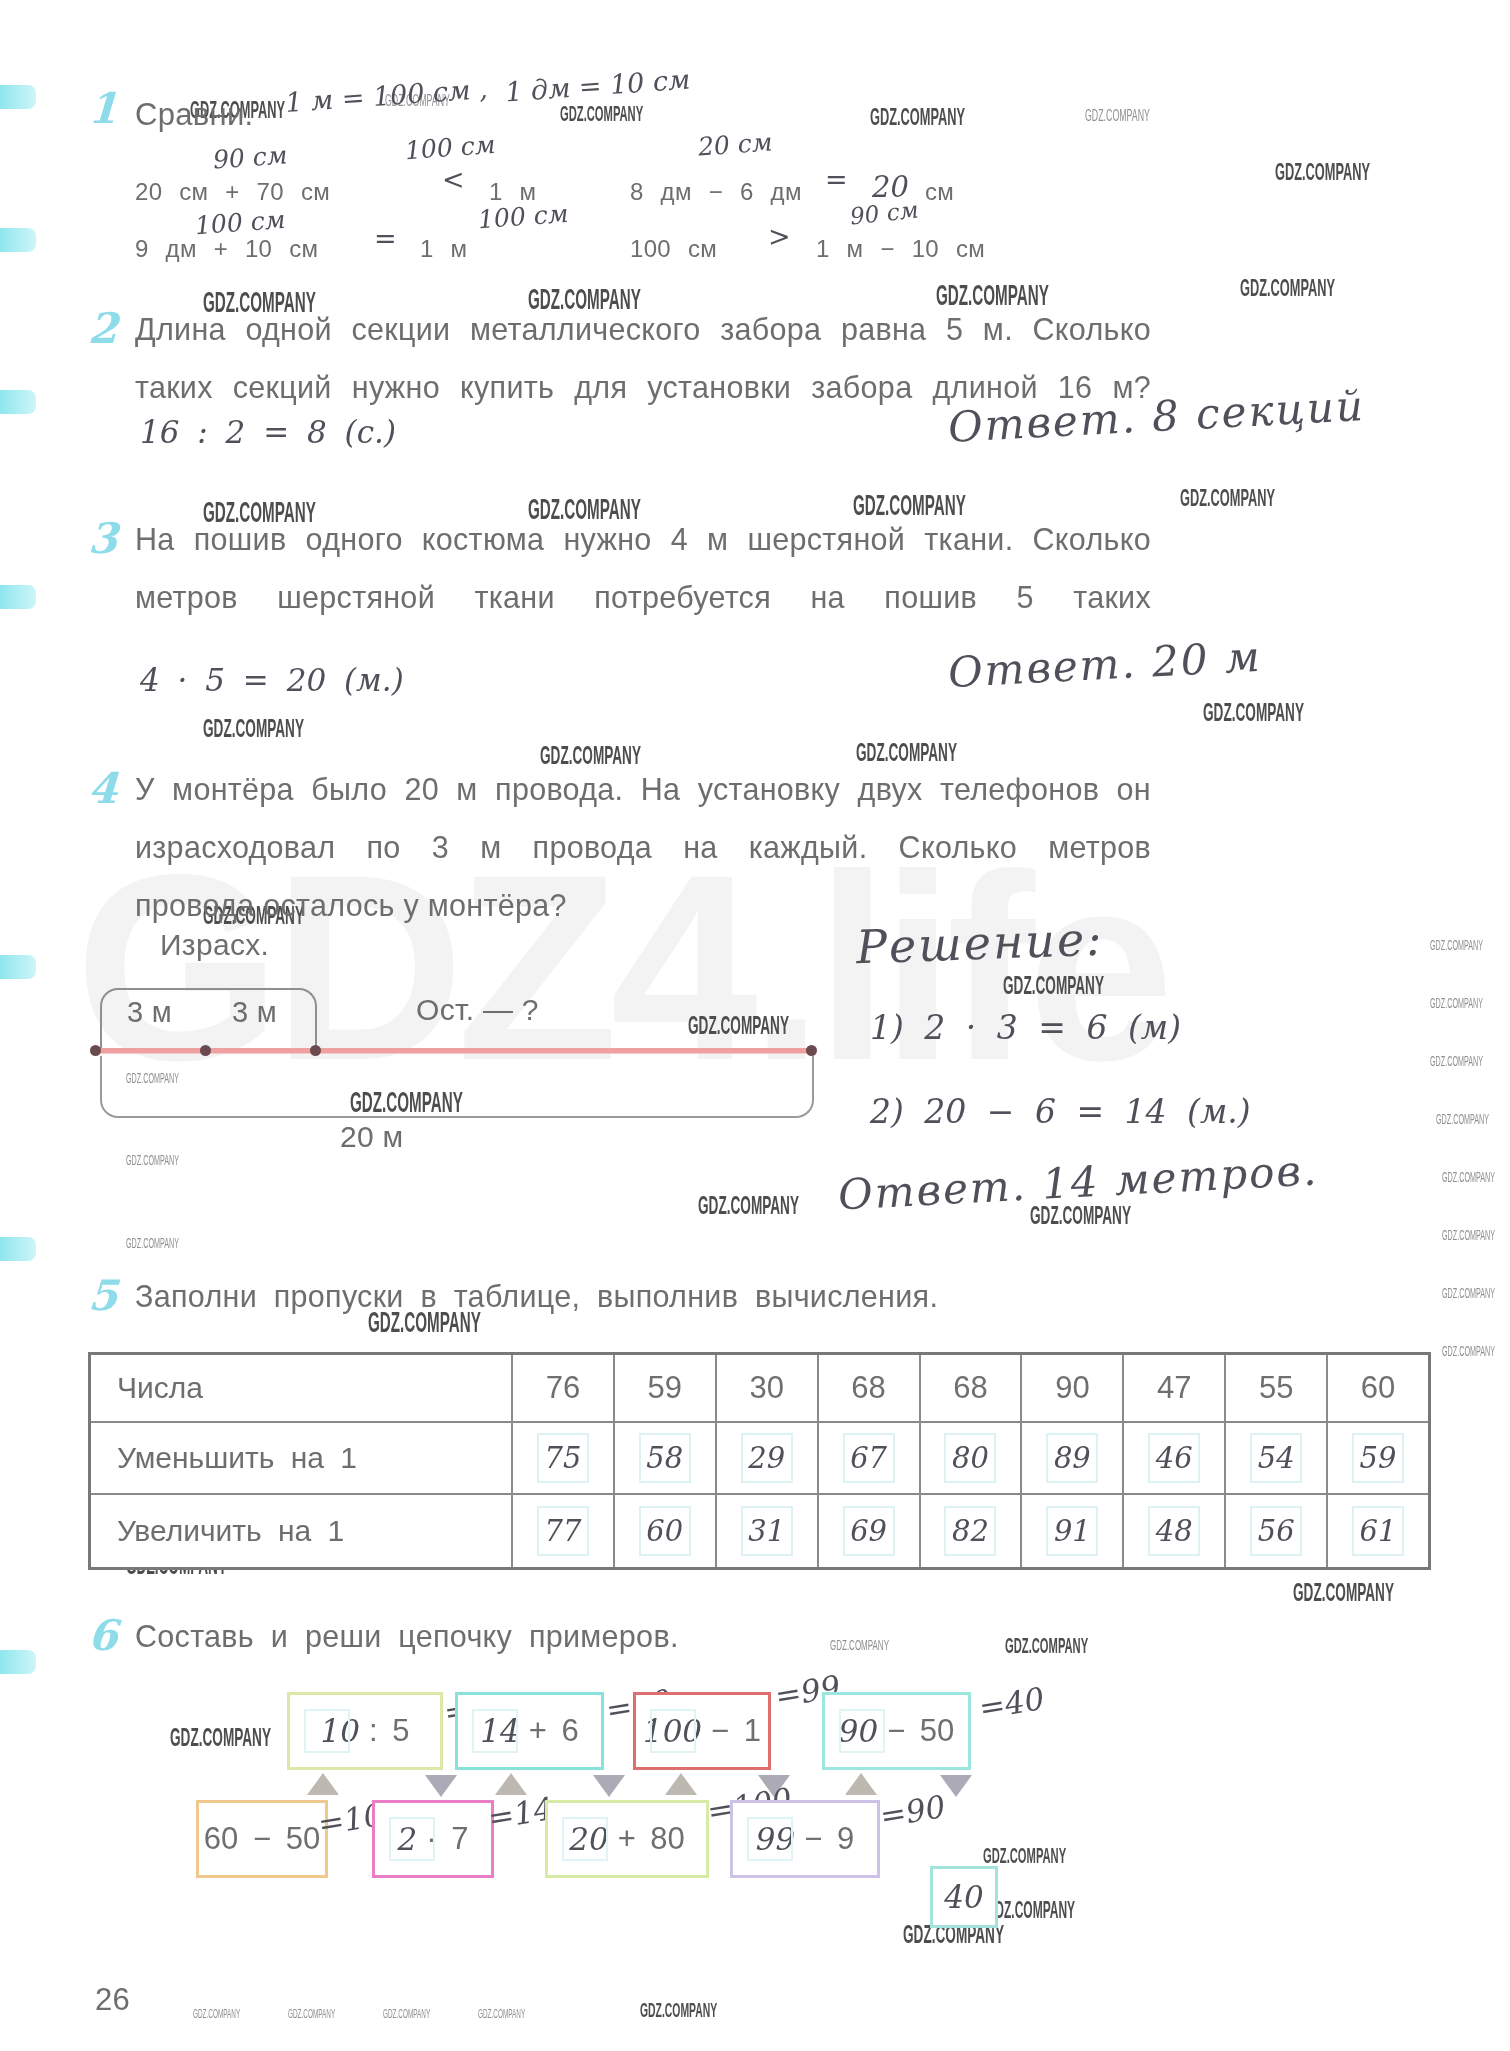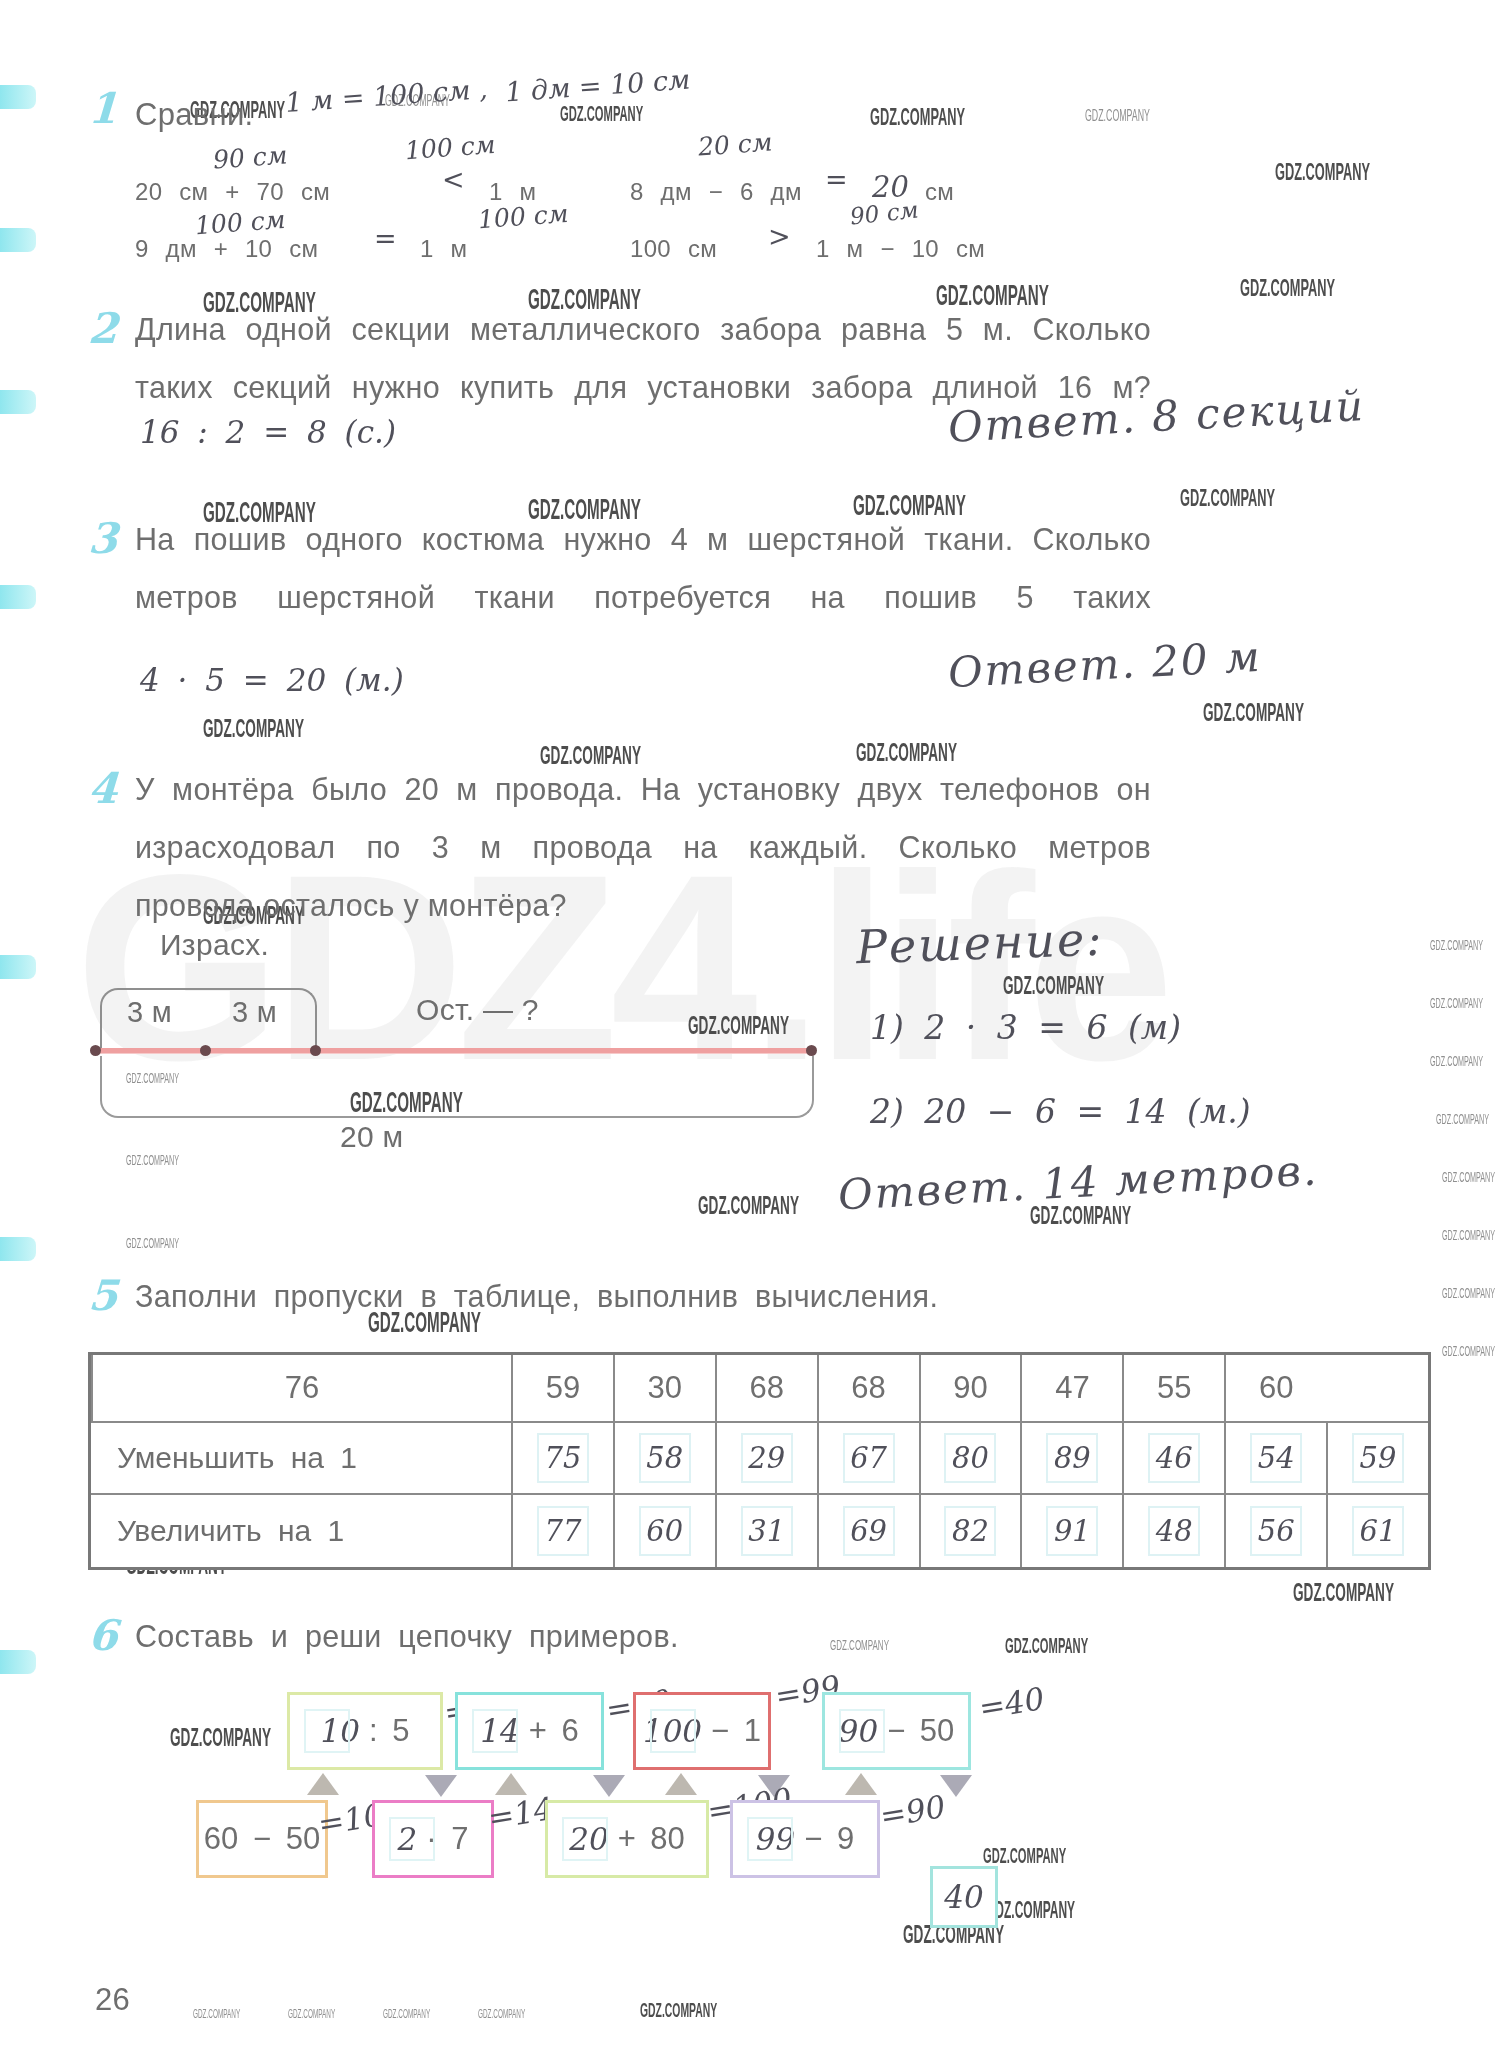--- a/index.html
+++ b/index.html
@@ -180,20 +180,23 @@
   <span class="hw cursive" style="left:856px;top:916px;font-size:46px;transform:rotate(-2deg)">Решение:</span>
   <span class="hw" style="left:870px;top:1008px;font-size:33px;word-spacing:10px">1)  2 · 3 = 6 (м)</span>
   <span class="hw" style="left:870px;top:1092px;font-size:33px;word-spacing:10px">2)  20 − 6 = 14 (м.)</span>
   <span class="hw cursive" style="left:838px;top:1158px;font-size:42px;transform:rotate(-3deg)">Ответ. 14 метров.</span>
 
   <span class="tnum" style="left:92px;top:1271px">5</span>
   <span class="pr" style="left:135px;top:1279px;font-size:30.5px;word-spacing:8px">Заполни пропуски в таблице, выполнив вычисления.</span>
 
   <div class="t5table">
     <div class="t5row r1">
+      <div class="t5cell label">
+          <span class="pl">Числа</span>
+        </div>
       <div class="t5cell">
           <span class="pn">76</span>
         </div>
       <div class="t5cell">
           <span class="pn">59</span>
         </div>
       <div class="t5cell">
           <span class="pn">30</span>
         </div>
       <div class="t5cell">

